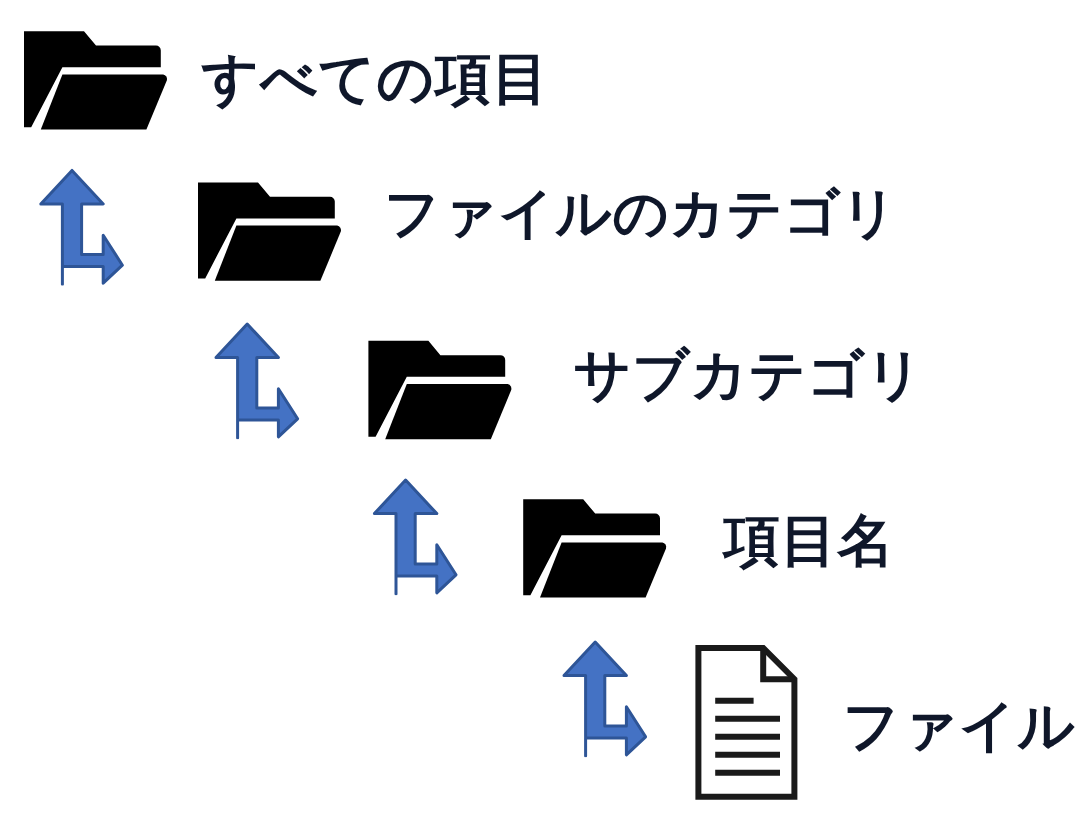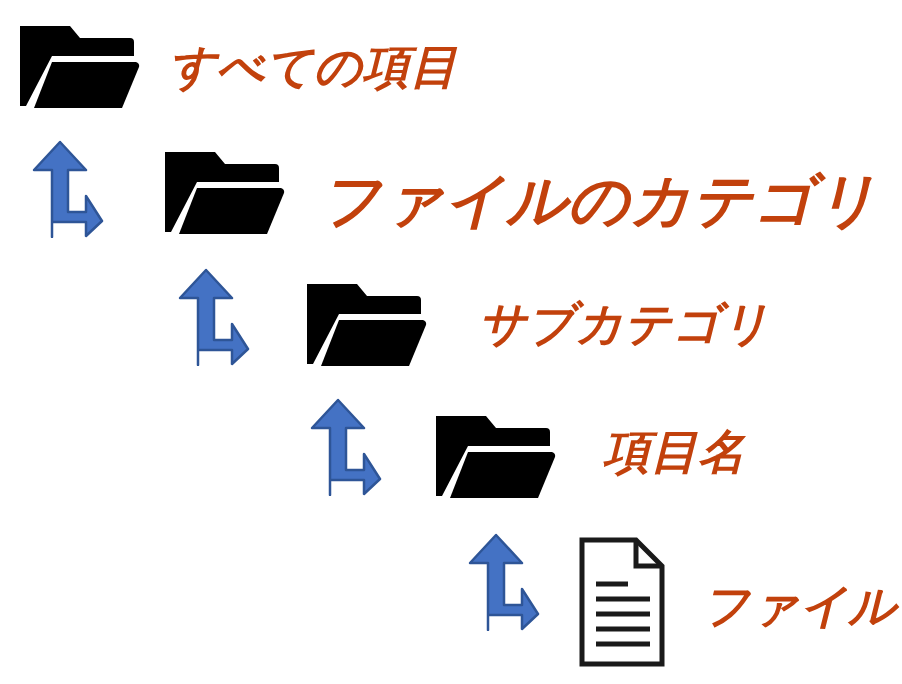--- a/index.html
+++ b/index.html
@@ -31,27 +31,26 @@
     position: absolute;
     display: block;
   }
   .arrow-box svg {
     display: block;
     width: 100%;
     height: 100%;
   }
   .label {
     position: absolute;
-    color: #c2410c;
+    color: #0f172a;
     font-weight: 700;
     white-space: nowrap;
     line-height: 1;
     letter-spacing: 0.5px;
     font-family: "DejaVu Sans", "Liberation Sans", sans-serif;
-    font-style: italic;
   }
 </style>
 </head>
 <body>
 
 <div id="canvas" style="background: rgb(255, 255, 255);">
 
   <div class="node">
     <span class="icon-box" style="left: 18px; top: 22px; width: 122px; height: 88px;">
       <svg viewBox="0 0 122 88" preserveAspectRatio="none">
@@ -67,36 +66,36 @@
       <svg viewBox="0 0 82 98" preserveAspectRatio="none">
         <path d="M30 97 V30 H12 L38 2 L64 30 H46 V72 H64 V56 L80 81 L64 96 V82 H30 Z" fill="#4472C4" stroke="#2E5597" stroke-width="2.5" stroke-linejoin="round"></path>
       </svg>
     </span>
     <span class="icon-box" style="left: 163px; top: 148px; width: 122px; height: 88px;">
       <svg viewBox="0 0 122 88" preserveAspectRatio="none">
         <path fill="#000000" d="M2 4 H52 L62 16 H112 A4 4 0 0 1 116 20 V34 H34 L8 84 H2 Z"></path>
         <path fill="#000000" d="M34 40 H118 A4 4 0 0 1 121 45 L104 86 H16 Z"></path>
       </svg>
     </span>
-    <span class="label" style="left: 320px; top: 170px; font-size: 60px;">ファイルのカテゴリ</span>
+    <span class="label" style="left: 320px; top: 154px; font-size: 46px;">ファイルのカテゴリ</span>
   </div>
 
   <div class="node">
     <span class="arrow-box" style="left: 168px; top: 268px; width: 82px; height: 98px;">
       <svg viewBox="0 0 82 98" preserveAspectRatio="none">
         <path d="M30 97 V30 H12 L38 2 L64 30 H46 V72 H64 V56 L80 81 L64 96 V82 H30 Z" fill="#4472C4" stroke="#2E5597" stroke-width="2.5" stroke-linejoin="round"></path>
       </svg>
     </span>
     <span class="icon-box" style="left: 305px; top: 280px; width: 122px; height: 88px;">
       <svg viewBox="0 0 122 88" preserveAspectRatio="none">
         <path fill="#000000" d="M2 4 H52 L62 16 H112 A4 4 0 0 1 116 20 V34 H34 L8 84 H2 Z"></path>
         <path fill="#000000" d="M34 40 H118 A4 4 0 0 1 121 45 L104 86 H16 Z"></path>
       </svg>
     </span>
-    <span class="label" style="left: 478px; top: 300px; font-size: 47px;">サブカテゴリ</span>
+    <span class="label" style="left: 478px; top: 289px; font-size: 47px;">サブカテゴリ</span>
   </div>
 
   <div class="node">
     <span class="arrow-box" style="left: 300px; top: 398px; width: 82px; height: 98px;">
       <svg viewBox="0 0 82 98" preserveAspectRatio="none">
         <path d="M30 97 V30 H12 L38 2 L64 30 H46 V72 H64 V56 L80 81 L64 96 V82 H30 Z" fill="#4472C4" stroke="#2E5597" stroke-width="2.5" stroke-linejoin="round"></path>
       </svg>
     </span>
     <span class="icon-box" style="left: 434px; top: 412px; width: 122px; height: 88px;">
       <svg viewBox="0 0 122 88" preserveAspectRatio="none">

